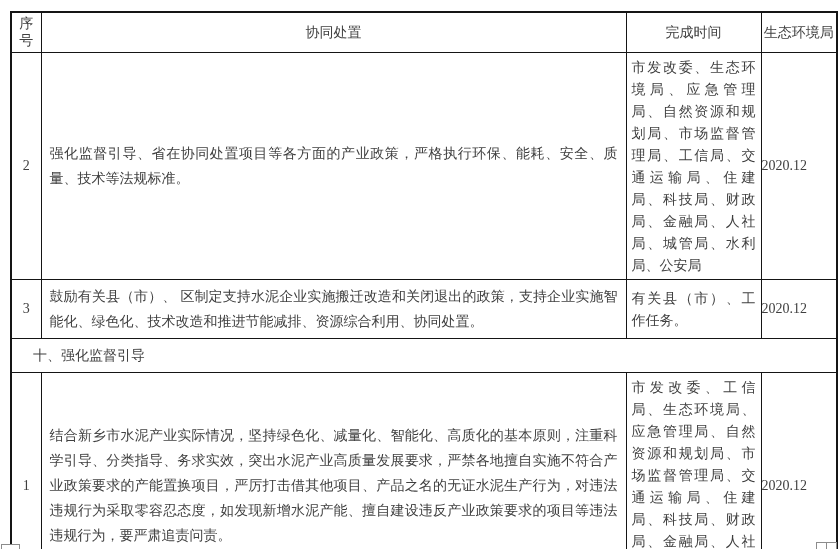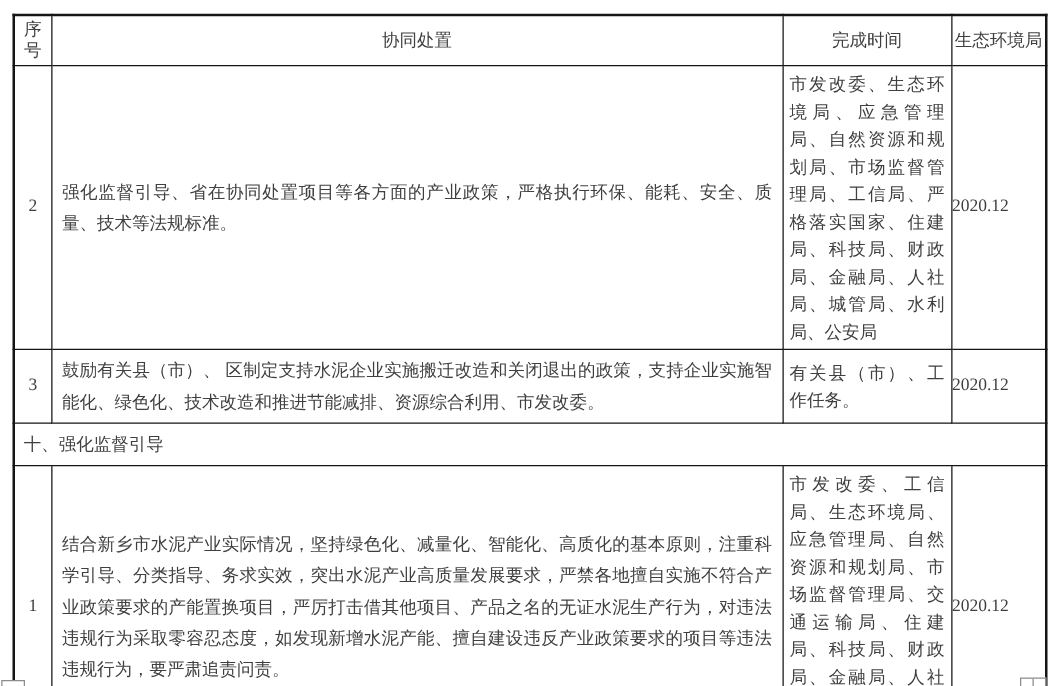--- a/index.html
+++ b/index.html
@@ -54,21 +54,21 @@
     text-align: justify;
     padding: 3px 5px;
     line-height: 22px;
   }
   td.time-cell {
     text-align: left;
     font-family: "Liberation Serif", serif;
     font-size: 15px;
   }
   td.section-cell {
-    padding-left: 7px;
+    padding-left: 21px;
     line-height: 18px;
   }
   
   .handle {
     position: absolute;
     border: 1px solid #8c8c8c;
     background: #ffffff;
   }
   .handle-left {
     left: 1px; top: 544px;
@@ -102,27 +102,27 @@
         <tr class="header-row">
       <th class="hdr">序号</th>
       <th class="hdr">协同处置</th>
       <th class="hdr">完成时间</th>
       <th class="hdr">生态环境局</th>
     </tr>
 
     <tr class="row-2">
       <td class="num-cell">2</td>
       <td class="task-cell">强化监督引导、省在协同处置项目等各方面的产业政策，严格执行环保、能耗、安全、质量、技术等法规标准。</td>
-      <td class="unit-cell">市发改委、生态环境局、应急管理局、自然资源和规划局、市场监督管理局、工信局、严格落实国家、住建局、科技局、财政局、金融局、人社局、城管局、水利局、公安局</td>
+      <td class="unit-cell">市发改委、生态环境局、应急管理局、自然资源和规划局、市场监督管理局、工信局、交通运输局、住建局、科技局、财政局、金融局、人社局、城管局、水利局、公安局</td>
       <td class="time-cell">2020.12</td>
     </tr>
 
     <tr class="row-3">
       <td class="num-cell">3</td>
-      <td class="task-cell">鼓励有关县（市）、 区制定支持水泥企业实施搬迁改造和关闭退出的政策，支持企业实施智能化、绿色化、技术改造和推进节能减排、资源综合利用、市发改委。</td>
+      <td class="task-cell">鼓励有关县（市）、 区制定支持水泥企业实施搬迁改造和关闭退出的政策，支持企业实施智能化、绿色化、技术改造和推进节能减排、资源综合利用、协同处置。</td>
       <td class="unit-cell">有关县（市）、工作任务。</td>
       <td class="time-cell">2020.12</td>
     </tr>
 
     <tr class="section-row">
       <td class="section-cell" colspan="4">十、强化监督引导</td>
     </tr>
 
     <tr class="row-1">
       <td class="num-cell">1</td>

